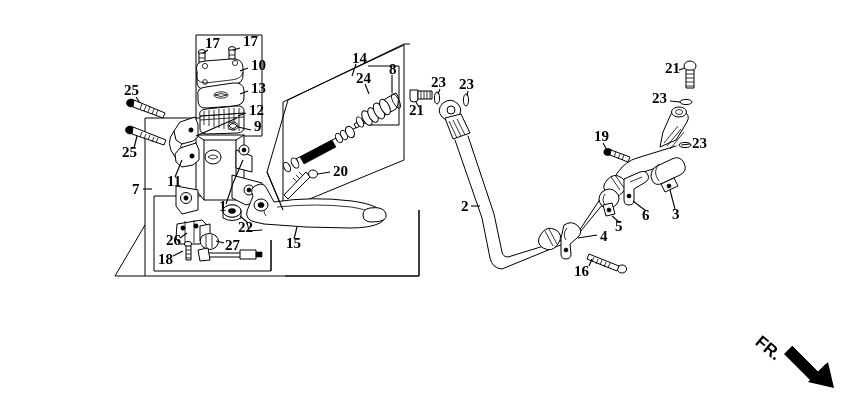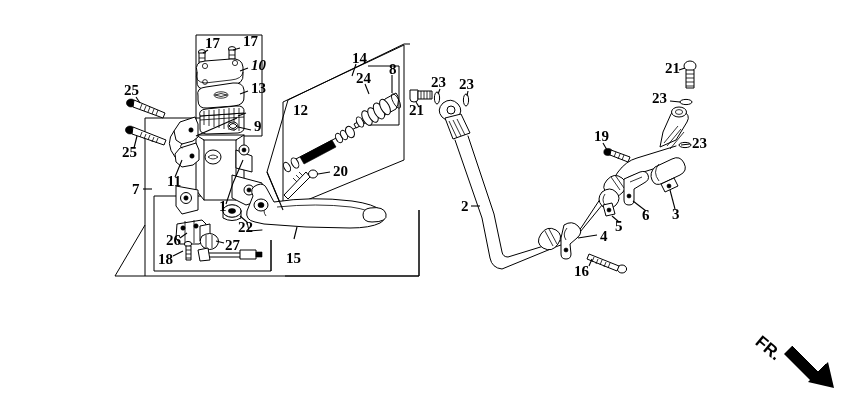--- a/index.html
+++ b/index.html
@@ -337,35 +337,35 @@
       <path class="leader" d="M670 101 L680 102"></path>
       <path class="leader" d="M690 144 L681 145"></path>
 
       <path class="leader" d="M237 118 L196 136"></path>
       <path class="leader" d="M283 210 L267 172"></path>
     </g>
   </svg>
 
   <div class="callout" style="left:205px;top:36px;">17</div>
   <div class="callout" style="left:243px;top:34px;">17</div>
-  <div class="callout" style="left:251px;top:58px;font-style:italic;">10</div>
+  <div class="callout" style="left:251px;top:58px;">10</div>
   <div class="callout" style="left:251px;top:81px;">13</div>
-  <div class="callout" style="left:249px;top:103px;margin-left:44px;">12</div>
+  <div class="callout" style="left:249px;top:103px;">12</div>
   <div class="callout" style="left:254px;top:119px;">9</div>
   <div class="callout" style="left:352px;top:51px;">14</div>
   <div class="callout" style="left:356px;top:71px;">24</div>
   <div class="callout" style="left:389px;top:62px;">8</div>
   <div class="callout" style="left:124px;top:83px;">25</div>
   <div class="callout" style="left:122px;top:145px;">25</div>
   <div class="callout" style="left:167px;top:174px;">11</div>
   <div class="callout" style="left:132px;top:182px;">7</div>
   <div class="callout" style="left:333px;top:164px;">20</div>
   <div class="callout" style="left:219px;top:199px;">1</div>
   <div class="callout" style="left:238px;top:220px;">22</div>
-  <div class="callout" style="left:286px;top:236px;margin-top:15px;">15</div>
+  <div class="callout" style="left:286px;top:236px;">15</div>
   <div class="callout" style="left:166px;top:233px;">26</div>
   <div class="callout" style="left:225px;top:238px;">27</div>
   <div class="callout" style="left:158px;top:252px;">18</div>
   <div class="callout" style="left:409px;top:103px;">21</div>
   <div class="callout" style="left:431px;top:75px;">23</div>
   <div class="callout" style="left:459px;top:77px;">23</div>
   <div class="callout" style="left:461px;top:199px;">2</div>
   <div class="callout" style="left:594px;top:129px;text-align:center;">19</div>
   <div class="callout" style="left:615px;top:219px;">5</div>
   <div class="callout" style="left:642px;top:208px;">6</div>

